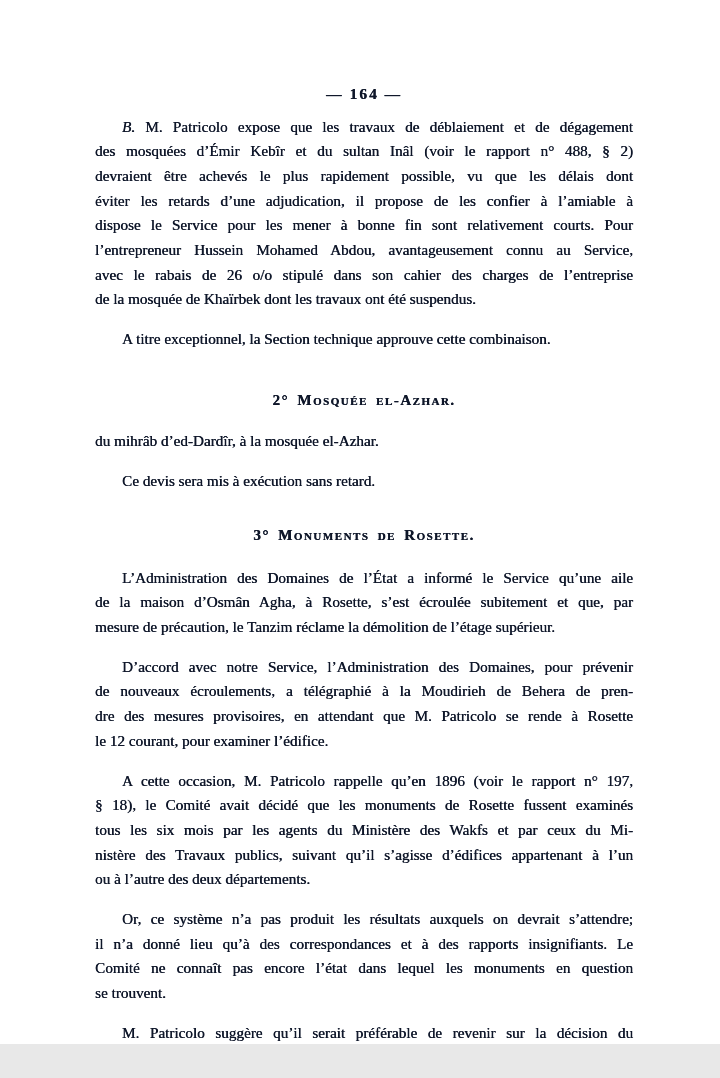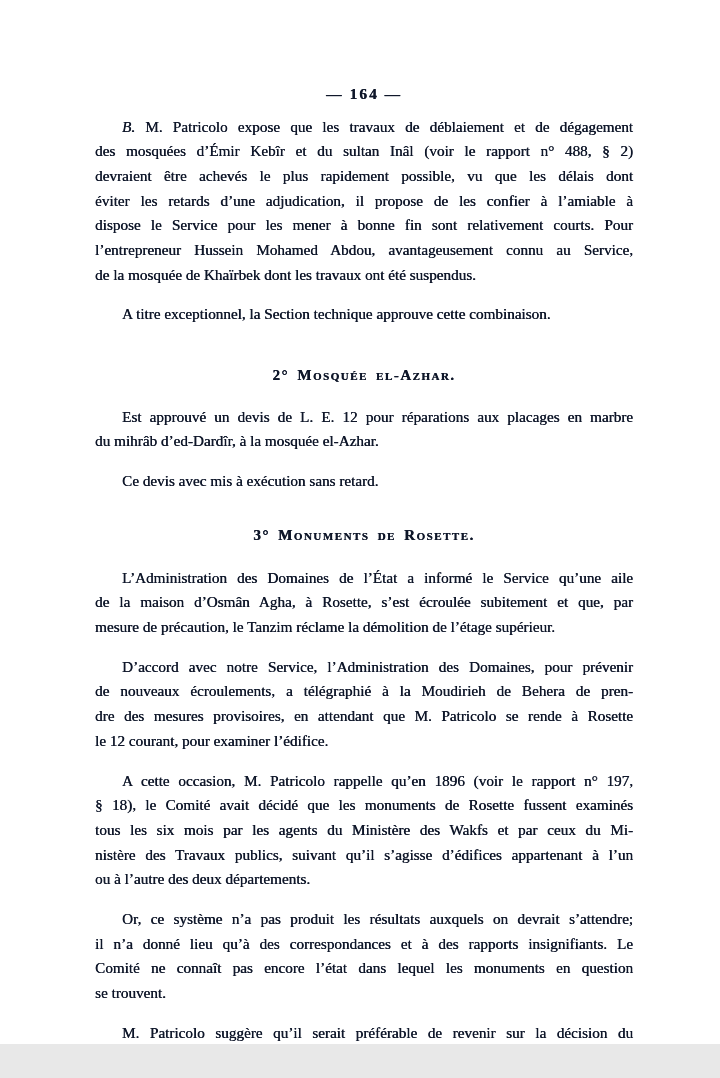--- a/index.html
+++ b/index.html
@@ -45,38 +45,38 @@
 
     <section>
       <p class="par">
         </p>
         <div class="line j ind"><span class="it">B.</span> <span>M. Patricolo expose que les travaux de déblaiement et de dégagement</span></div>
         <div class="line">des mosquées d’Émir Kebîr et du sultan Inâl (voir le rapport n° 488, § 2)</div>
         <div class="line">devraient être achevés le plus rapidement possible, vu que les délais dont</div>
         <div class="line">éviter les retards d’une adjudication, il propose de les confier à l’amiable à</div>
         <div class="line">dispose le Service pour les mener à bonne fin sont relativement courts. Pour</div>
         <div class="line">l’entrepreneur Hussein Mohamed Abdou, avantageusement connu au Service,</div>
+        <div class="line">avec le rabais de 26 o/o stipulé dans son cahier des charges de l’entreprise</div>
         <div class="line last">de la mosquée de Khaïrbek dont les travaux ont été suspendus.</div>
       <p></p>
       <p class="par">
         </p>
         <div class="line last ind">A titre exceptionnel, la Section technique approuve cette combinaison.</div>
       <p></p>
     </section>
 
     <section>
       <div class="heading h2"><span>2°</span> <span class="sc">Mosquée el-Azhar.</span></div>
       <p class="par">
         </p>
-        <div class="line ind">Est approuvé un devis de L. E. 12 pour réparations aux placages en marbre</div>
         <div class="line last">du mihrâb d’ed-Dardîr, à la mosquée el-Azhar.</div>
       <p></p>
       <p class="par">
         </p>
-        <div class="line last ind">Ce devis avec mis à exécution sans retard.</div>
+        <div class="line last ind">Ce devis sera mis à exécution sans retard.</div>
       <p></p>
     </section>
 
     <section>
       <div class="heading h3"><span>3°</span> <span class="sc">Monuments de Rosette.</span></div>
       <p class="par">
         </p>
         <div class="line ind">L’Administration des Domaines de l’État a informé le Service qu’une aile</div>
         <div class="line">de la maison d’Osmân Agha, à Rosette, s’est écroulée subitement et que, par</div>
         <div class="line last">mesure de précaution, le Tanzim réclame la démolition de l’étage supérieur.</div>

